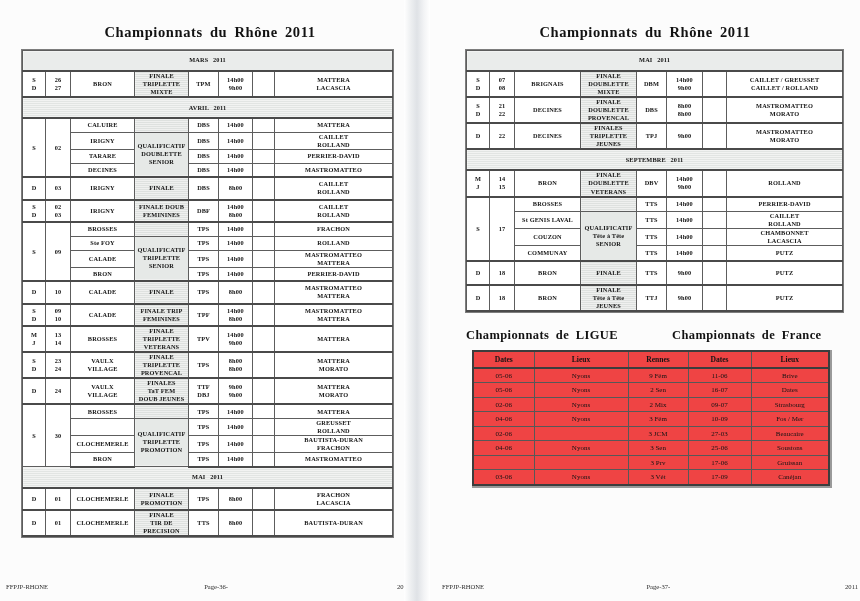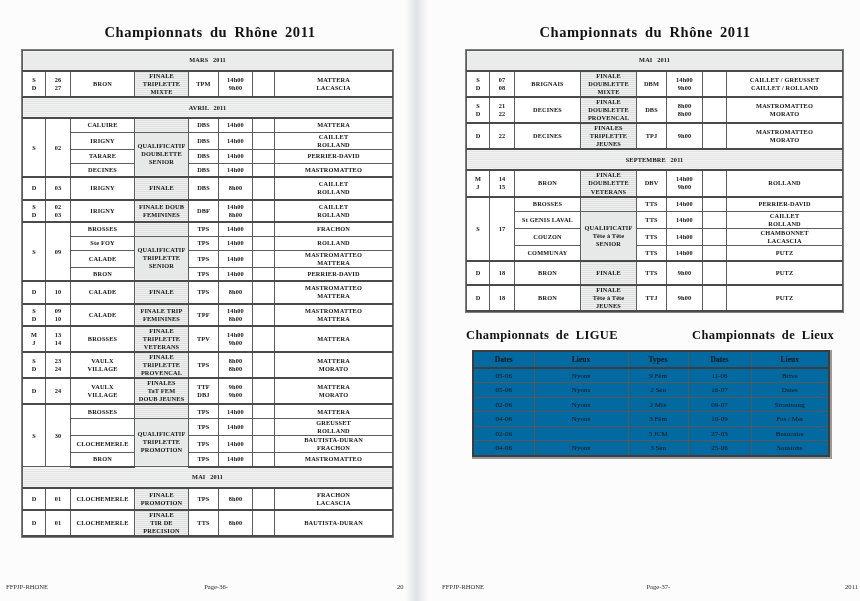--- a/index.html
+++ b/index.html
@@ -74,21 +74,21 @@
   tr.grp-top td{border-top:2px solid #4a4a4a;}
   tr.grp-bot td{border-bottom:2px solid #4a4a4a;}
   .nb{white-space:pre-line;}
 
   
   .bt-wrap{display:flex;margin-top:16px;}
   .bt{font-weight:bold;font-size:12.5px;letter-spacing:.4px;word-spacing:3px;}
 
   
   table.lig{
-    border-collapse:collapse;table-layout:fixed;background:#0369a1;
+    border-collapse:collapse;table-layout:fixed;background:#ef4444;
     box-shadow:1px 1px 0 1px #9a9a9a;
     margin-top:7px;
   }
   table.lig td,table.lig th{
     border:1px solid #585858;
     font-size:7px;
     text-align:center;
     height:13.5px;
     color:#141414;
     font-weight:normal;
@@ -531,38 +531,38 @@
 JEUNES</td>
             <td class="nb">TTJ</td>
             <td class="nb">9h00</td>
             <td class="nb"></td>
             <td class="nb">PUTZ</td>
           </tr>
         </tbody>
       </table>
     </div>
 
-  <div class="bt-wrap" style="padding-left:36px;gap:20px;">
+  <div class="bt-wrap" style="padding-left:36px;">
     <span class="bt" style="width:206px;">Championnats de LIGUE</span>
-    <span class="bt">Championnats de Lieux</span>
+    <span class="bt">Championnats de France</span>
   </div>
   <div id="ligue-table-wrap" style="padding-left:42px;">
       <table class="lig" style="width: 356px;">
         <colgroup>
           <col style="width: 61px;">
           <col style="width: 94px;">
           <col style="width: 60px;">
           <col style="width: 63px;">
           <col style="width: 78px;">
         </colgroup>
         <thead>
           <tr>
             <th>Dates</th>
             <th>Lieux</th>
-            <th>Types</th>
+            <th>Rennes</th>
             <th>Dates</th>
             <th>Lieux</th>
           </tr>
         </thead>
         <tbody>
           <tr>
             <td>05-06</td>
             <td>Nyons</td>
             <td>9 Fém</td>
             <td>11-06</td>
@@ -595,20 +595,34 @@
             <td>3 JCM</td>
             <td>27-03</td>
             <td>Beaucaire</td>
           </tr>
           <tr>
             <td>04-06</td>
             <td>Nyons</td>
             <td>3 Sen</td>
             <td>25-06</td>
             <td>Soustons</td>
+          </tr>
+          <tr>
+            <td></td>
+            <td></td>
+            <td>3 Prv</td>
+            <td>17-06</td>
+            <td>Gruissan</td>
+          </tr>
+          <tr>
+            <td>03-06</td>
+            <td>Nyons</td>
+            <td>3 Vét</td>
+            <td>17-09</td>
+            <td>Canéjan</td>
           </tr>
         </tbody>
       </table>
     </div>
 
   <div class="foot">
     <span class="f1">FFPJP-RHONE</span>
     <span class="f2">Page-37-</span>
     <span class="f3">2011</span>
   </div>

